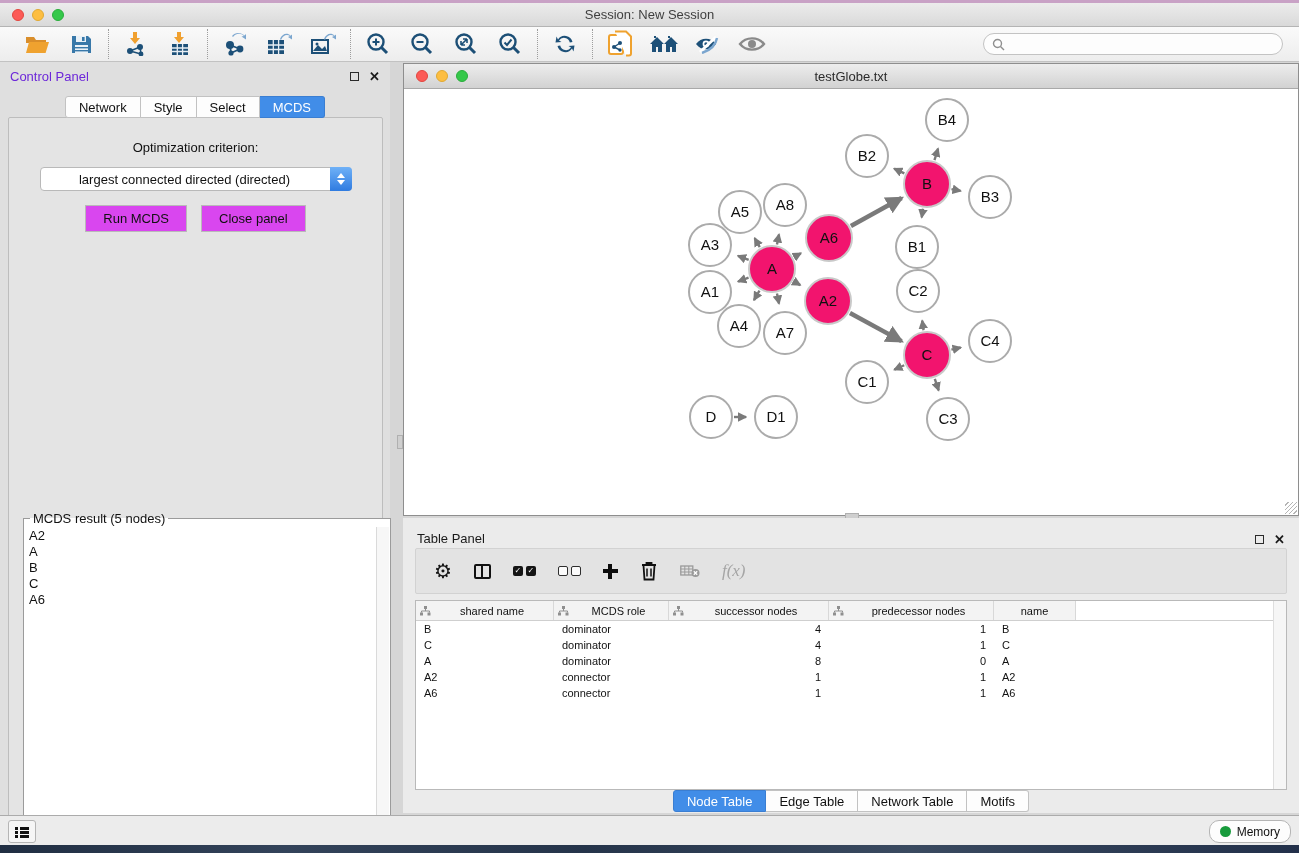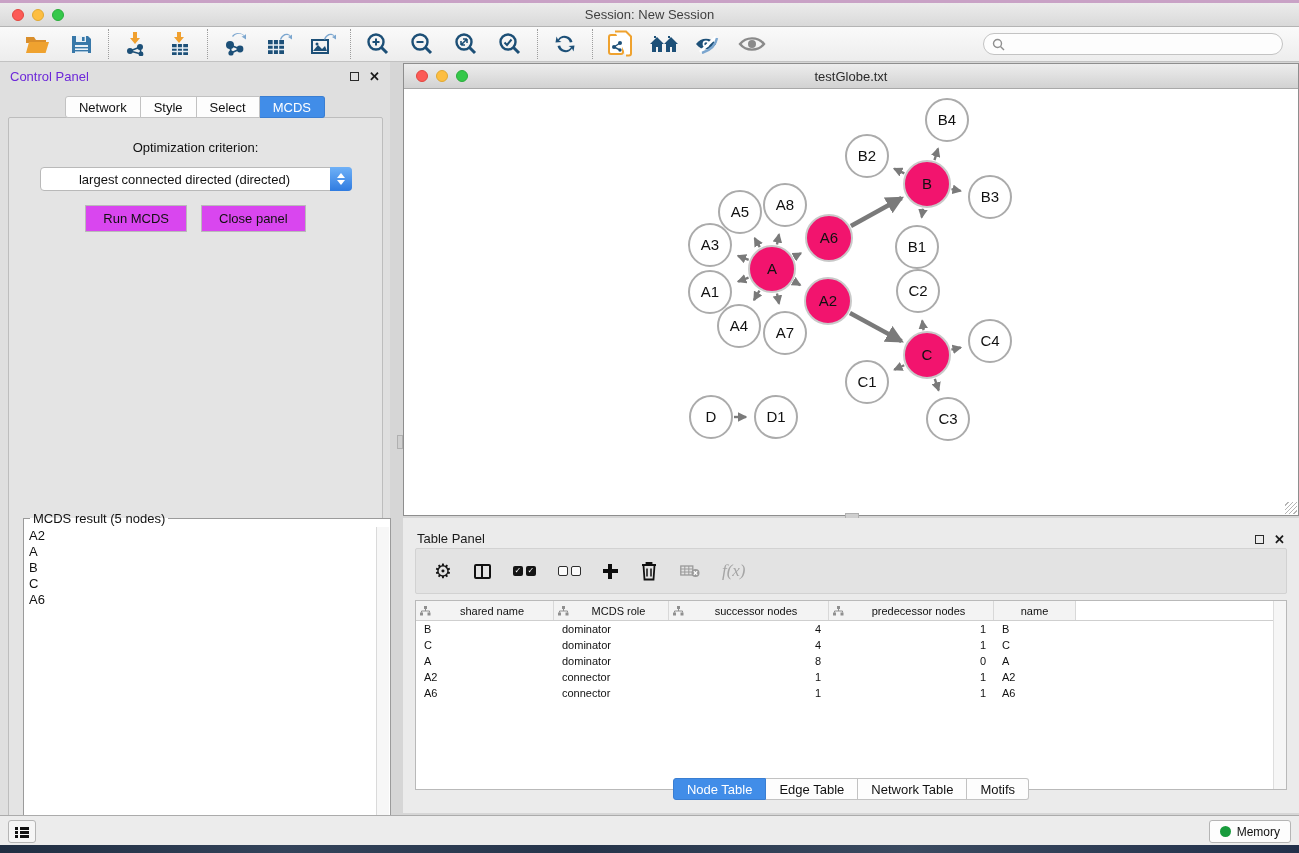--- a/index.html
+++ b/index.html
@@ -115,34 +115,34 @@
   .th-cell { background:#f3f3f3; border-right:1px solid #d8d8d8; display:flex; align-items:center;
       font-size:11px; color:#111; position:relative; }
   .th-cell .th-label { flex:1; text-align:center; }
   .th-tree { margin-left:4px; flex:0 0 auto; display:inline-flex; }
   .tbl-body { font-size:11px; color:#111; }
   .tbl-row { display:flex; height:16px; align-items:center; }
   .td-cell { padding:0 8px; white-space:nowrap; overflow:hidden; }
   .td-left { text-align:left; } .td-right { text-align:right; }
   .tbl-vscroll { position:absolute; right:0; top:0; bottom:0; width:13px; background:#f6f6f6; border-left:1px solid #dedede; }
 
-  .tp-tabs-row { position:absolute; left:0; top:260px; width:100%; display:flex; justify-content:center;align-items:flex-end; }
+  .tp-tabs-row { position:absolute; left:0; top:272px; width:100%; display:flex; justify-content:center;align-items:flex-end; }
 
   
   .status-bar { position:absolute; left:0; top:815px; width:1299px; height:30px; background:#ececec;
       border-top:1px solid #ababab; }
   .list-btn { position:absolute; left:8px; top:4px; width:28px; height:23px; background:#f6f6f6;
       border:1px solid #b5b5b5; border-radius:3px; display:flex; align-items:center; justify-content:center; }
   .list-glyph { width:14px; height:12px; position:relative; }
   .list-glyph::before { content:""; position:absolute; left:0; top:1px; width:3px; height:3px; background:#111;
       box-shadow:0 4px 0 #111, 0 8px 0 #111; }
   .list-glyph::after { content:""; position:absolute; left:5px; top:1px; width:9px; height:3px; background:#111;
       box-shadow:0 4px 0 #111, 0 8px 0 #111; }
   .memory-btn { position:absolute; right:8px; top:4px; height:23px; background:#fdfdfd; border:1px solid #b5b5b5;
-      border-radius:3px; display:flex; align-items:center; gap:6px; padding:0 10px; font-size:12px; color:#111; }
+      border-radius:10px; display:flex; align-items:center; gap:6px; padding:0 10px; font-size:12px; color:#111; }
   .mem-dot { width:11px; height:11px; border-radius:50%; background:#189b3c; }
 
   svg { display:block; }
 </style>
 </head>
 <body>
 
 <div id="app">
   <div class="desktop-top"></div>
 

